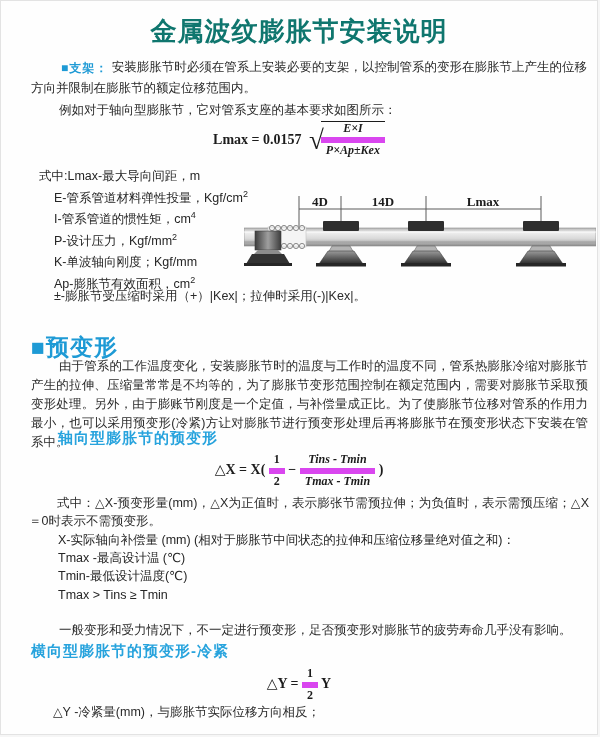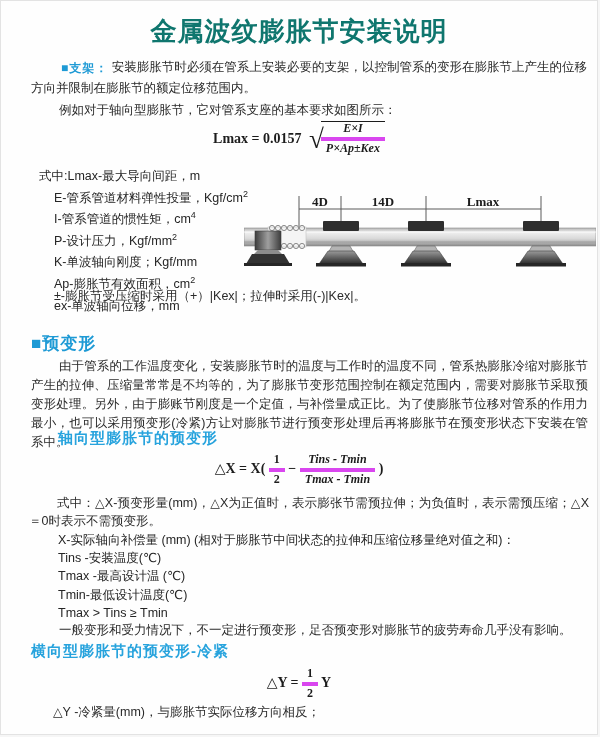--- a/index.html
+++ b/index.html
@@ -17,37 +17,37 @@
     font-size:26px;font-weight:bold;color:#0f766e;letter-spacing:1px;
   }
   .body-text{font-size:12.5px;line-height:21px;color:#2a2a2a;}
   .para{position:absolute;text-align:justify;}
   .indent{text-indent:28px;}
   .sec-heading-inline{
     font-size:12px;font-weight:bold;color:#1e9ad5;line-height:1;
     vertical-align:-1px;letter-spacing:1px;
   }
   .sec-heading{
-    position:absolute;font-size:17px;font-weight:bold;color:#1e9ad5;letter-spacing:1px;
+    position:absolute;font-size:23px;font-weight:bold;color:#1e9ad5;letter-spacing:1px;
   }
   .sub-heading{
     position:absolute;font-size:15px;font-weight:bold;color:#27a3dd;letter-spacing:1px;
   }
   .sq{font-style:normal;}
   
   .formula{
     position:absolute;left:0;width:100%;text-align:center;
     font-family:"Liberation Serif","DejaVu Serif",serif;
     font-size:14px;font-weight:bold;color:#1c1c1c;
   }
   .frac{
     display:inline-block;vertical-align:middle;text-align:center;
     font-size:12px;line-height:1.15;
   }
-  .frac .num{display:block;border-bottom:4px solid #d946ef;padding:0 5px 1px;}
+  .frac .num{display:block;border-bottom:6px solid #d946ef;padding:0 5px 1px;}
   .frac .den{display:block;padding:1px 5px 0;}
   .vinc{border-top:1.6px solid #1c1c1c;margin-top:-2px;}
   .rad{font-weight:normal;font-size:27px;vertical-align:middle;margin:0 -3px 0 4px;line-height:1;}
   .fvar{font-style:italic;}
   .defs{position:absolute;font-size:12.5px;line-height:17.5px;}
   .defs .dline{white-space:nowrap;}
   .defs .sub{padding-left:15px;}
   sup{font-size:9px;}
   
   .diagram{position:absolute;top:191px;left:243px;}
@@ -75,21 +75,20 @@
     <span class="rad">√</span><span class="frac vinc fvar"><span class="num">E×I</span><span class="den">P×Ap±Kex</span></span>
   </div>
 
   <div class="defs" style="top:167px;left:38px;">
     <div class="dline">式中:Lmax-最大导向间距，m</div>
     <div class="dline sub"><span>E-管系管道材料弹性投量，Kgf/cm</span><sup>2</sup></div>
     <div class="dline sub"><span>I-管系管道的惯性矩，cm</span><sup>4</sup></div>
     <div class="dline sub"><span>P-设计压力，Kgf/mm</span><sup>2</sup></div>
     <div class="dline sub"><span>K-单波轴向刚度；Kgf/mm</span><sup></sup></div>
     <div class="dline sub"><span>Ap-膨胀节有效面积，cm</span><sup>2</sup></div>
-    <div class="dline sub"><span>ex-单波轴向位移，mm</span><sup></sup></div>
   </div>
 
   <svg class="diagram" width="352" height="84" viewBox="0 0 352 84">
     <defs>
       <linearGradient id="pipeGrad" x1="0" y1="0" x2="0" y2="1">
         <stop offset="0" stop-color="#b5b5b5"></stop>
         <stop offset="0.25" stop-color="#efefef"></stop>
         <stop offset="0.6" stop-color="#d8d8d8"></stop>
         <stop offset="1" stop-color="#8d8d8d"></stop>
       </linearGradient>
@@ -177,21 +176,20 @@
     <span class="frac"><span class="num">1</span><span class="den">2</span></span>
     <span>−</span>
     <span class="frac fvar"><span class="num">Tins - Tmin</span><span class="den">Tmax - Tmin</span></span>
     <span>)</span>
   </div>
 
   <div class="para body-text" style="top:493px;left:28px;width:560px;text-indent:28px;line-height:18px;">式中：△X-预变形量(mm)，△X为正值时，表示膨张节需预拉伸；为负值时，表示需预压缩；△X＝0时表示不需预变形。</div>
 
   <div class="defs" style="top:530px;left:57px;line-height:18.2px;">
     <div class="dline">X-实际轴向补偿量 (mm) (相对于膨胀节中间状态的拉伸和压缩位移量绝对值之和)：</div>
-    <div class="dline">Tins -安装温度(℃)</div>
     <div class="dline">Tmax -最高设计温 (℃)</div>
     <div class="dline">Tmin-最低设计温度(℃)</div>
     <div class="dline">Tmax &gt; Tins ≥ Tmin</div>
   </div>
 
   <div class="para body-text indent" style="top:619px;left:30px;width:557px;">一般变形和受力情况下，不一定进行预变形，足否预变形对膨胀节的疲劳寿命几乎没有影响。</div>
 
   <div class="sub-heading" style="top:641px;left:30px;">横向型膨胀节的预变形-冷紧</div>
 
   <div class="formula" style="top:666px;">

